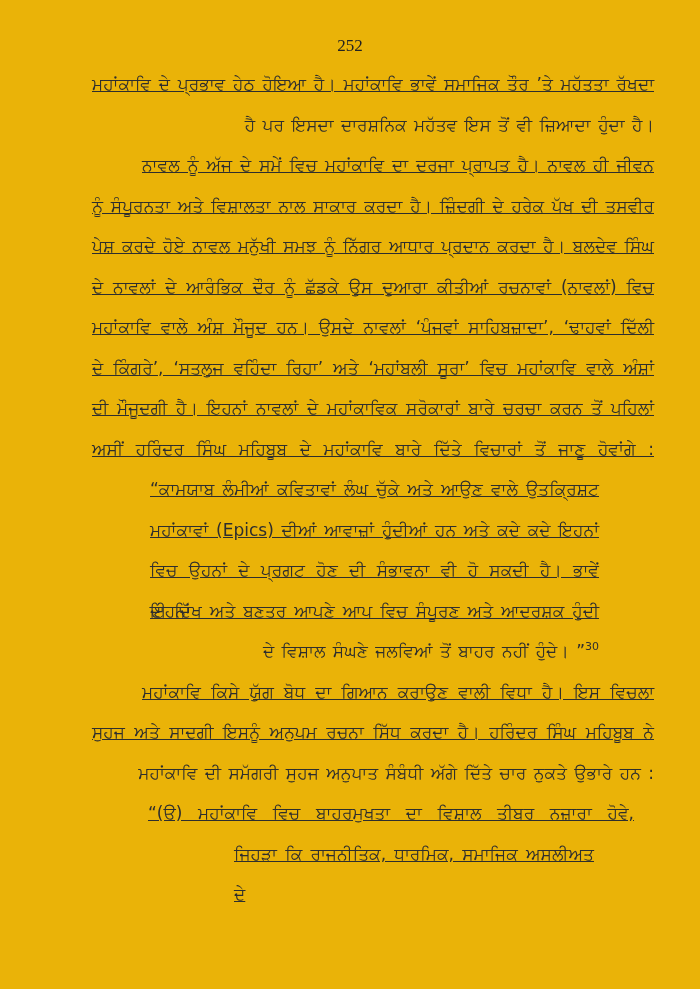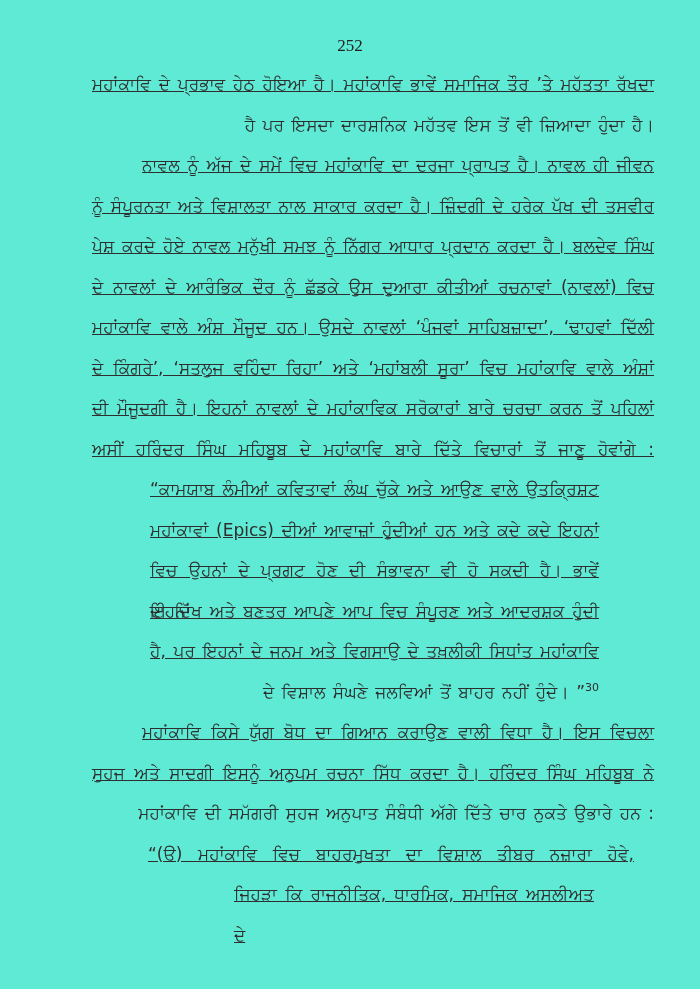--- a/index.html
+++ b/index.html
@@ -4,21 +4,21 @@
 <style>
   html, body {
     margin: 0;
     padding: 0;
     background: #ffffff;
   }
   .page {
     position: relative;
     width: 700px;
     height: 989px;
-    background: #5eead4;
+    background: #eab308;
     font-family: "DejaVu Sans", sans-serif;
     color: #2e2e2e;
     overflow: hidden;
   }
   .page-number {
     position: absolute;
     top: 36px;
     left: 0;
     right: 0;
     text-align: center;
@@ -79,21 +79,20 @@
     <div class="line jl">ਦੇ ਨਾਵਲਾਂ ਦੇ ਆਰੰਭਿਕ ਦੌਰ ਨੂੰ ਛੱਡਕੇ ਉਸ ਦੁਆਰਾ ਕੀਤੀਆਂ ਰਚਨਾਵਾਂ (ਨਾਵਲਾਂ) ਵਿਚ</div>
     <div class="line jl">ਮਹਾਂਕਾਵਿ ਵਾਲੇ ਅੰਸ਼ ਮੌਜੂਦ ਹਨ। ਉਸਦੇ ਨਾਵਲਾਂ ‘ਪੰਜਵਾਂ ਸਾਹਿਬਜ਼ਾਦਾ’, ‘ਢਾਹਵਾਂ ਦਿੱਲੀ</div>
     <div class="line jl">ਦੇ ਕਿੰਗਰੇ’, ‘ਸਤਲੁਜ ਵਹਿੰਦਾ ਰਿਹਾ’ ਅਤੇ ‘ਮਹਾਂਬਲੀ ਸੂਰਾ’ ਵਿਚ ਮਹਾਂਕਾਵਿ ਵਾਲੇ ਅੰਸ਼ਾਂ</div>
     <div class="line jl">ਦੀ ਮੌਜੂਦਗੀ ਹੈ। ਇਹਨਾਂ ਨਾਵਲਾਂ ਦੇ ਮਹਾਂਕਾਵਿਕ ਸਰੋਕਾਰਾਂ ਬਾਰੇ ਚਰਚਾ ਕਰਨ ਤੋਂ ਪਹਿਲਾਂ</div>
     <div class="line jl">ਅਸੀਂ ਹਰਿੰਦਰ ਸਿੰਘ ਮਹਿਬੂਬ ਦੇ ਮਹਾਂਕਾਵਿ ਬਾਰੇ ਦਿੱਤੇ ਵਿਚਾਰਾਂ ਤੋਂ ਜਾਣੂ ਹੋਵਾਂਗੇ :</div>
 
     <div class="line jl q">“ਕਾਮਯਾਬ ਲੰਮੀਆਂ ਕਵਿਤਾਵਾਂ ਲੰਘ ਚੁੱਕੇ ਅਤੇ ਆਉਣ ਵਾਲੇ ਉਤਕ੍ਰਿਸ਼ਟ</div>
     <div class="line jl q">ਮਹਾਂਕਾਵਾਂ (Epics) ਦੀਆਂ ਆਵਾਜ਼ਾਂ ਹੁੰਦੀਆਂ ਹਨ ਅਤੇ ਕਦੇ ਕਦੇ ਇਹਨਾਂ</div>
     <div class="line jl q">ਵਿਚ ਉਹਨਾਂ ਦੇ ਪ੍ਰਗਟ ਹੋਣ ਦੀ ਸੰਭਾਵਨਾ ਵੀ ਹੋ ਸਕਦੀ ਹੈ। ਭਾਵੇਂ ਇਹਨਾਂ</div>
     <div class="line jl q">ਦੀ ਦਿੱਖ ਅਤੇ ਬਣਤਰ ਆਪਣੇ ਆਪ ਵਿਚ ਸੰਪੂਰਣ ਅਤੇ ਆਦਰਸ਼ਕ ਹੁੰਦੀ</div>
-    <div class="line jl q">ਹੈ, ਪਰ ਇਹਨਾਂ ਦੇ ਜਨਮ ਅਤੇ ਵਿਗਸਾਉ ਦੇ ਤਖ਼ਲੀਕੀ ਸਿਧਾਂਤ ਮਹਾਂਕਾਵਿ</div>
     <div class="line q"><span>ਦੇ ਵਿਸ਼ਾਲ ਸੰਘਣੇ ਜਲਵਿਆਂ ਤੋਂ ਬਾਹਰ ਨਹੀਂ ਹੁੰਦੇ। ”</span><sup class="fnref">30</sup></div>
 
     <div class="line jl indent">ਮਹਾਂਕਾਵਿ ਕਿਸੇ ਯੁੱਗ ਬੋਧ ਦਾ ਗਿਆਨ ਕਰਾਉਣ ਵਾਲੀ ਵਿਧਾ ਹੈ। ਇਸ ਵਿਚਲਾ</div>
     <div class="line jl">ਸੁਹਜ ਅਤੇ ਸਾਦਗੀ ਇਸਨੂੰ ਅਨੁਪਮ ਰਚਨਾ ਸਿੱਧ ਕਰਦਾ ਹੈ। ਹਰਿੰਦਰ ਸਿੰਘ ਮਹਿਬੂਬ ਨੇ</div>
     <div class="line">ਮਹਾਂਕਾਵਿ ਦੀ ਸਮੱਗਰੀ ਸੁਹਜ ਅਨੁਪਾਤ ਸੰਬੰਧੀ ਅੱਗੇ ਦਿੱਤੇ ਚਾਰ ਨੁਕਤੇ ਉਭਾਰੇ ਹਨ :</div>
 
     <div class="line jl q2a">“(ੳ) ਮਹਾਂਕਾਵਿ ਵਿਚ ਬਾਹਰਮੁਖਤਾ ਦਾ ਵਿਸ਼ਾਲ ਤੀਬਰ ਨਜ਼ਾਰਾ ਹੋਵੇ,</div>
     <div class="line jl q2b">ਜਿਹੜਾ ਕਿ ਰਾਜਨੀਤਿਕ, ਧਾਰਮਿਕ, ਸਮਾਜਿਕ ਅਸਲੀਅਤ ਦੇ</div>
 
   </div>

